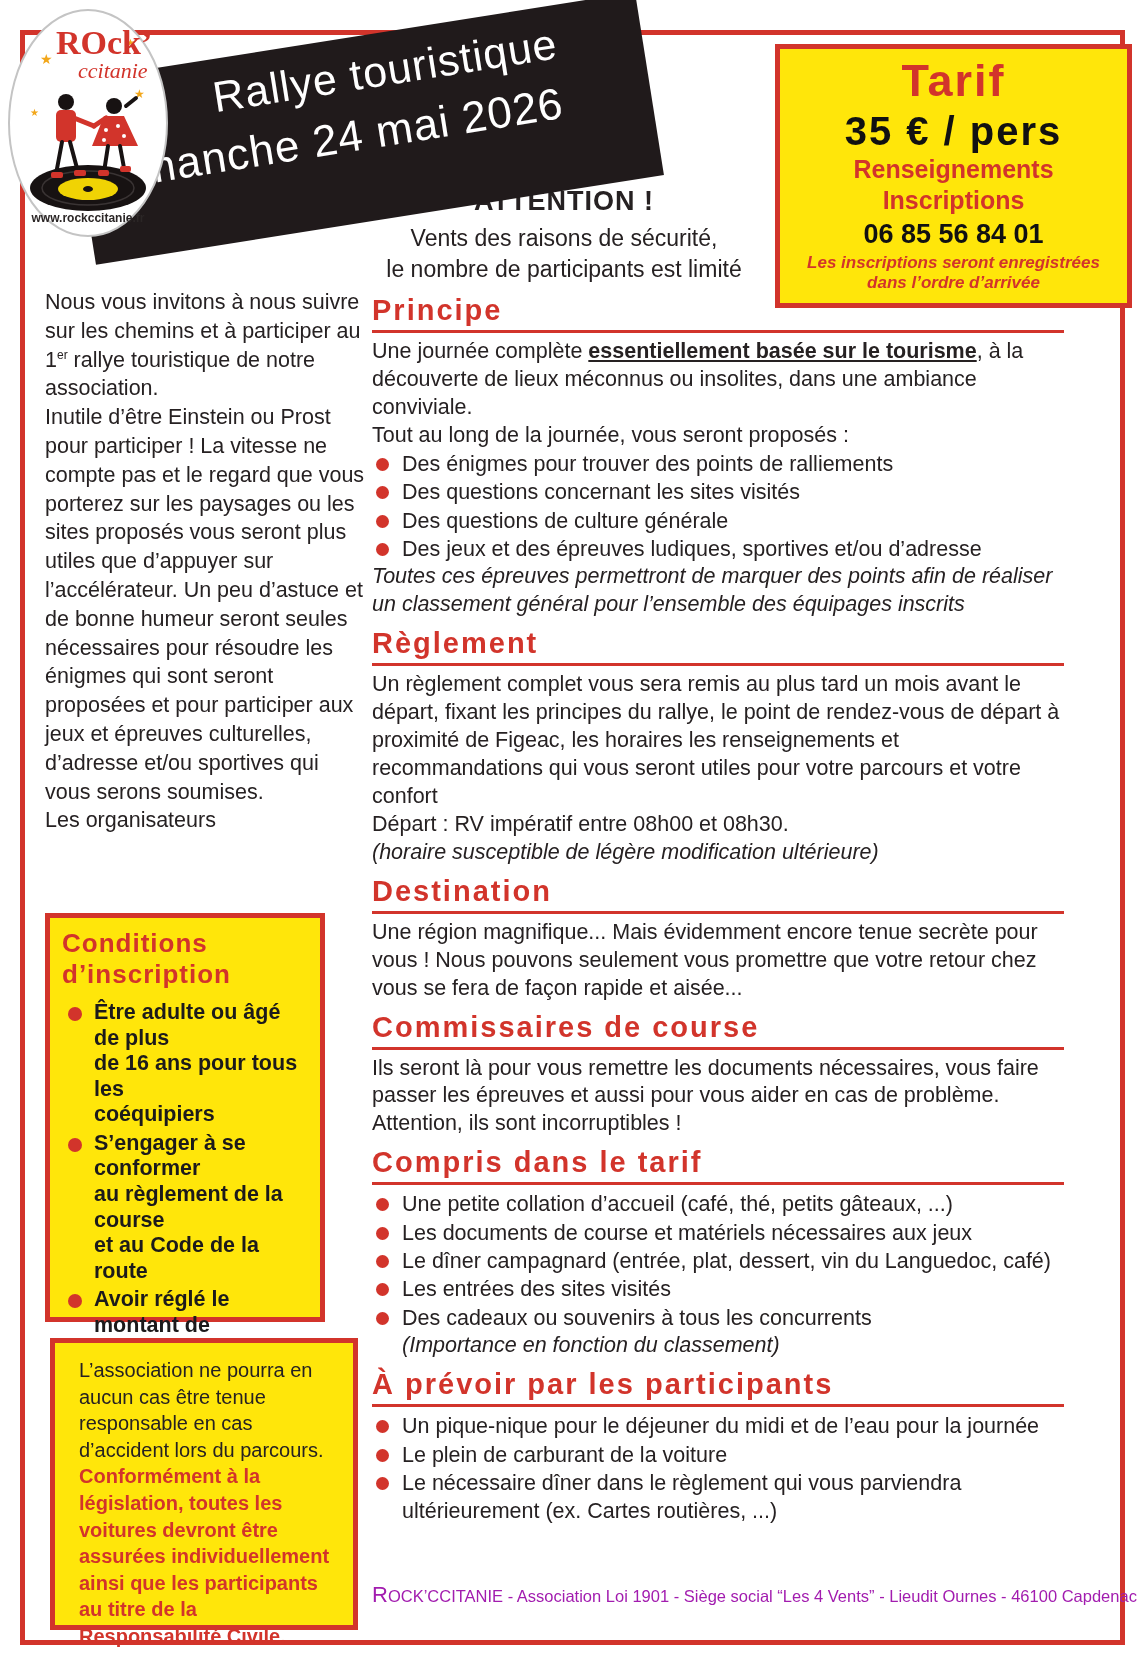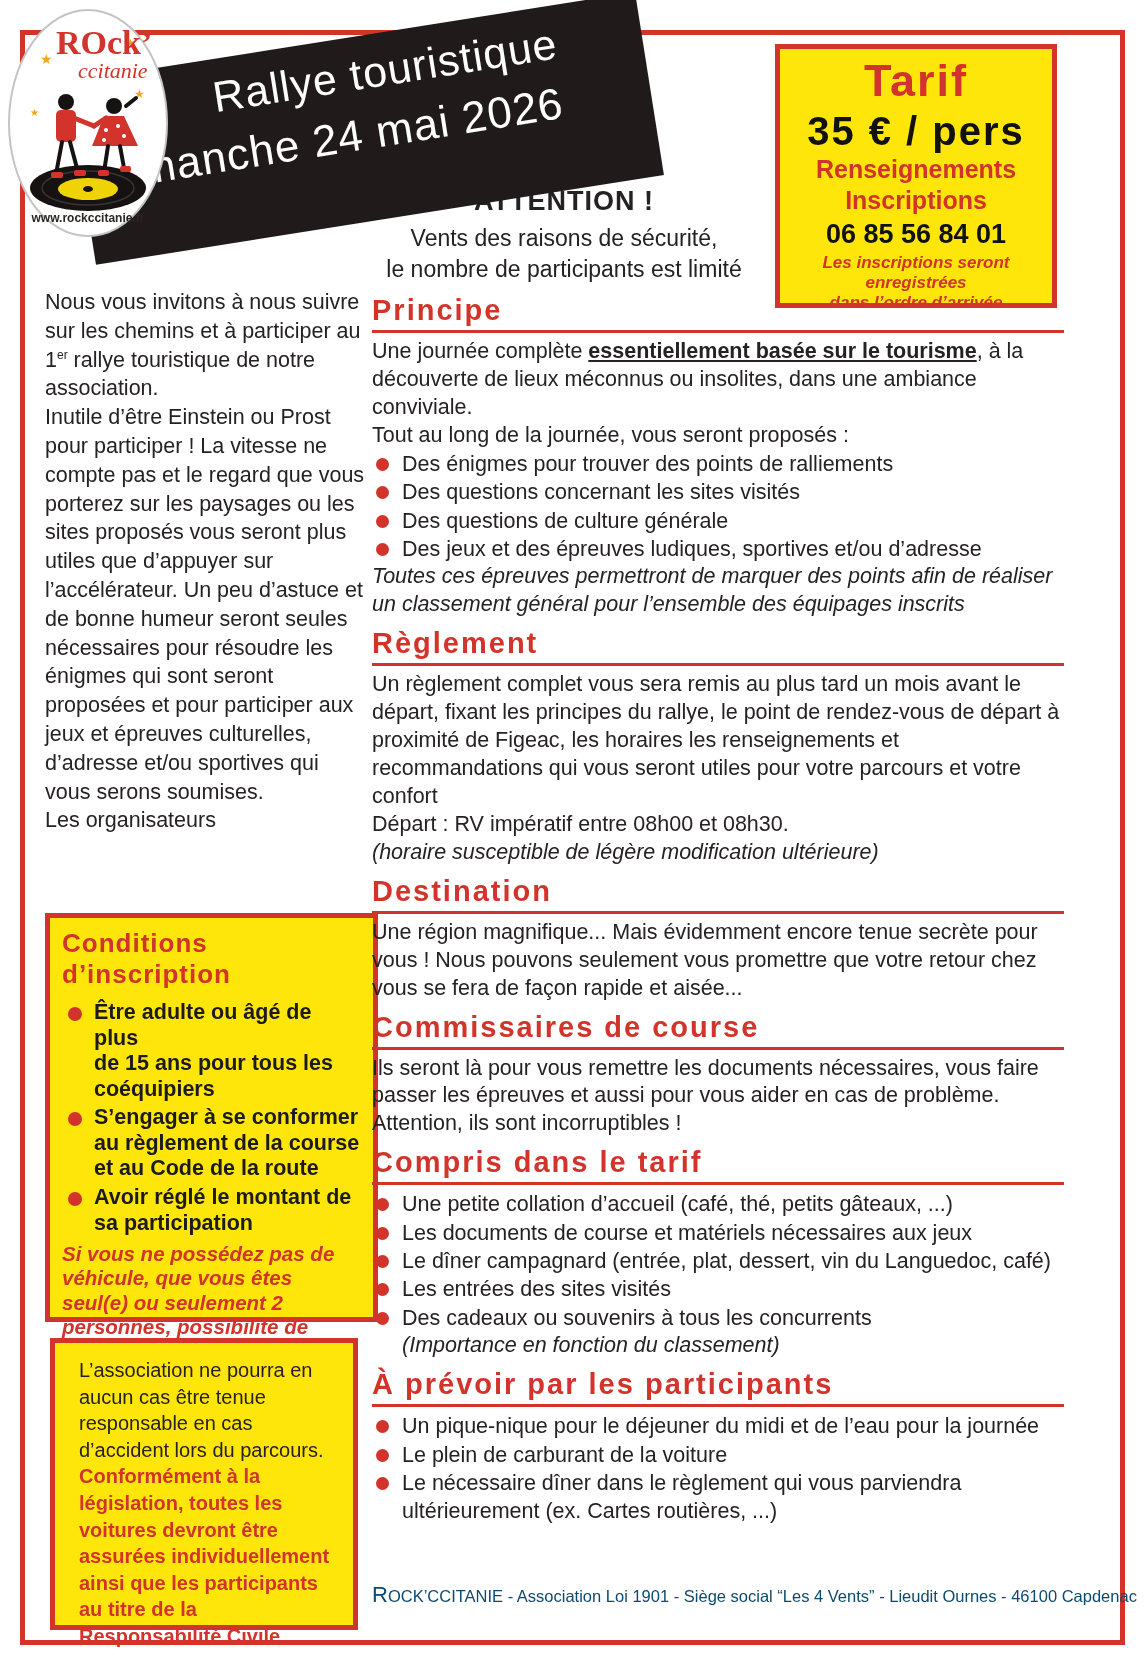--- a/index.html
+++ b/index.html
@@ -28,37 +28,37 @@
     color:#fff;padding-top:14px;
   }
   .banner .l1{font-size:43px;letter-spacing:1px;margin-left:142px;white-space:nowrap;}
   .banner .l2{font-size:44px;letter-spacing:1px;margin-left:14px;margin-top:10px;white-space:nowrap;}
   
   .attention{position:absolute;left:368px;top:186px;width:392px;text-align:center;z-index:4;}
   .attention .t{font-size:27px;font-weight:bold;letter-spacing:1px;margin-bottom:6px;}
   .attention .s{font-size:23px;line-height:1.35;}
   
   .tarif{
-    position:absolute;left:775px;top:44px;width:282px;height:264px;
+    position:absolute;left:775px;top:44px;width:357px;height:264px;
     background:var(--yellow);border:5px solid var(--red);
     text-align:center;z-index:4;padding-top:6px;
   }
   .tarif .title{color:var(--red);font-size:45px;font-weight:bold;letter-spacing:2px;}
   .tarif .price{color:#111;font-size:40px;font-weight:bold;letter-spacing:2px;margin-top:2px;}
   .tarif .info{color:var(--red);font-size:25px;font-weight:bold;line-height:1.25;}
   .tarif .phone{color:#111;font-size:27px;font-weight:bold;margin-top:2px;}
   .tarif .note{color:var(--red);font-size:17px;font-style:italic;font-weight:bold;line-height:1.2;margin-top:3px;white-space:pre-line;}
   
   .intro{
     position:absolute;left:45px;top:288px;width:322px;
     font-size:21.5px;line-height:1.34;white-space:pre-line;
   }
   .intro sup{font-size:12px;}
   .condbox{
-    position:absolute;left:45px;top:913px;width:333px;height:409px;
+    position:absolute;left:45px;top:913px;width:280px;height:409px;
     background:var(--yellow);border:5px solid var(--red);
     padding:10px 12px 8px 12px;
   }
   .condbox .title{color:var(--red);font-size:26px;font-weight:bold;letter-spacing:1px;margin-bottom:10px;}
   .condbox ul{list-style:none;}
   .condbox li{
     position:relative;padding-left:32px;font-weight:bold;font-size:21.5px;
     line-height:1.19;white-space:pre-line;margin-bottom:3px;color:#1c1a1b;
   }
   .condbox li::before{
@@ -87,21 +87,21 @@
   .blist li{
     position:relative;padding-left:30px;font-size:21.5px;line-height:1.32;
     white-space:pre-line;
   }
   .blist li::before{
     content:"";position:absolute;left:4px;top:8px;width:13px;height:13px;
     border-radius:50%;background:var(--red);
   }
   .inote{font-style:italic;font-size:21.5px;line-height:1.3;padding-left:30px;}
   .footer{
-    text-align:right;font-size:16.5px;margin-top:56px;color:#0c4a6e;white-space:nowrap;
+    text-align:right;font-size:16.5px;margin-top:56px;color:#a21caf;white-space:nowrap;
   }
   .footer .bigr{font-size:22px;}
 </style>
 </head>
 <body>
 
 <div class="frame"></div>
 
 <div class="logo">
   <svg width="164" height="234" viewBox="0 0 164 234">
@@ -170,21 +170,21 @@
 </div>
 
 <div class="intro"><span>Nous vous invitons à nous suivre sur les chemins et à participer au 1</span><sup>er</sup><span> rallye touristique de notre association.
 Inutile d’être Einstein ou Prost pour participer ! La vitesse ne compte pas et le regard que vous porterez sur les paysages ou les sites proposés vous seront plus utiles que d’appuyer sur l’accélérateur. Un peu d’astuce et de bonne humeur seront seules nécessaires pour résoudre les énigmes qui sont seront proposées et pour participer aux jeux et épreuves culturelles, d’adresse et/ou sportives qui vous serons soumises.
 Les organisateurs</span></div>
 
 <div class="condbox">
   <div class="title">Conditions d’inscription</div>
   <ul>
     <li>Être adulte ou âgé de plus
-de 15 ans pour tous les
+de 16 ans pour tous les
 coéquipiers</li>
     <li>S’engager à se conformer
 au règlement de la course
 et au Code de la route</li>
     <li>Avoir réglé le montant de
 sa participation</li>
   </ul>
   <div class="note">Si vous ne possédez pas de véhicule, que vous êtes seul(e) ou seulement 2 personnes, possibilité de trouver des coéquipiers.</div>
 </div>
 

